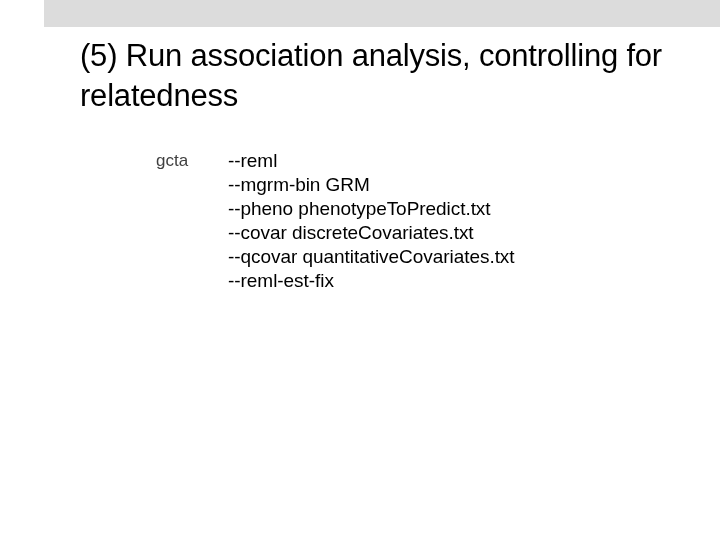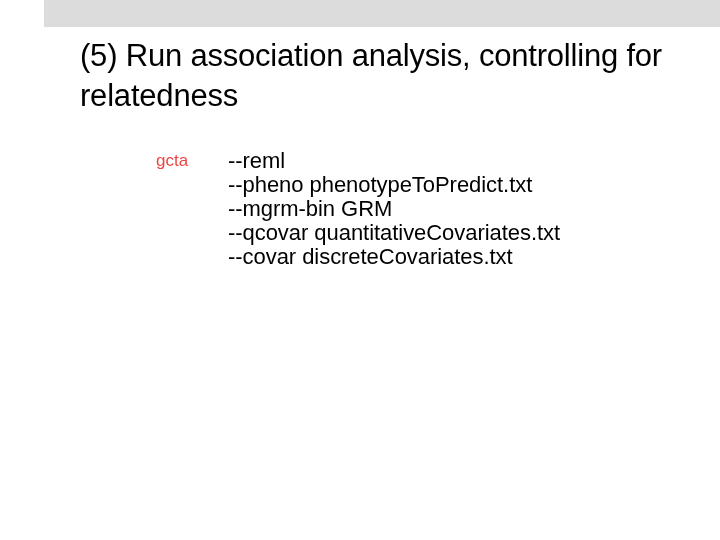--- a/index.html
+++ b/index.html
@@ -62,52 +62,53 @@
   .cmd-row {
     display: flex;
     align-items: flex-start;
   }
 
   .cmd-name {
     width: 72px;
     flex: 0 0 72px;
     font-size: 17px;
     line-height: 24px;
-    color: #ef4444;
+    color: #404040;
     white-space: nowrap;
   }
 
   .cmd-options {
     flex: 1 1 auto;
     min-width: 0;
   }
 
   .cmd-option {
-    font-size: 22px;
+    font-size: 19px;
     line-height: 24px;
     color: #000000;
     white-space: nowrap;
     letter-spacing: -0.05px;
   }
 </style>
 </head>
 <body>
 
 <div id="slide">
 
   <div id="top-band"></div>
 
   <div id="title">(5) Run association analysis, controlling for relatedness</div>
 
   <div id="command-block">
     <div class="cmd-row">
       <div class="cmd-name">gcta</div>
       <div class="cmd-options">
         <div class="cmd-option">--reml</div>
+        <div class="cmd-option">--mgrm-bin GRM</div>
         <div class="cmd-option">--pheno phenotypeToPredict.txt</div>
-        <div class="cmd-option">--mgrm-bin GRM</div>
+        <div class="cmd-option">--covar discreteCovariates.txt</div>
         <div class="cmd-option">--qcovar quantitativeCovariates.txt</div>
-        <div class="cmd-option">--covar discreteCovariates.txt</div>
+        <div class="cmd-option">--reml-est-fix</div>
       </div>
     </div>
   </div>
 
 </div>
 
 </body></html>

